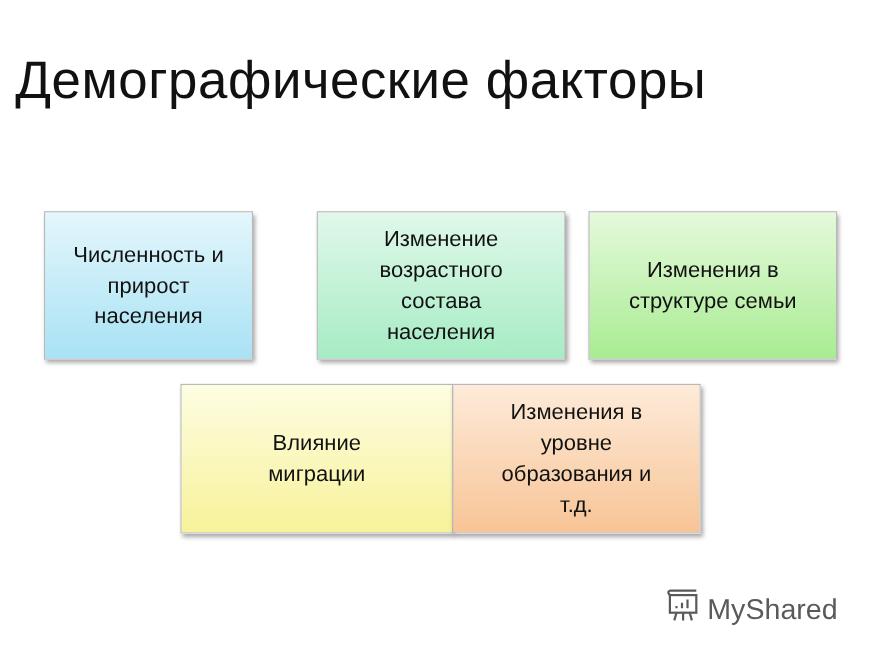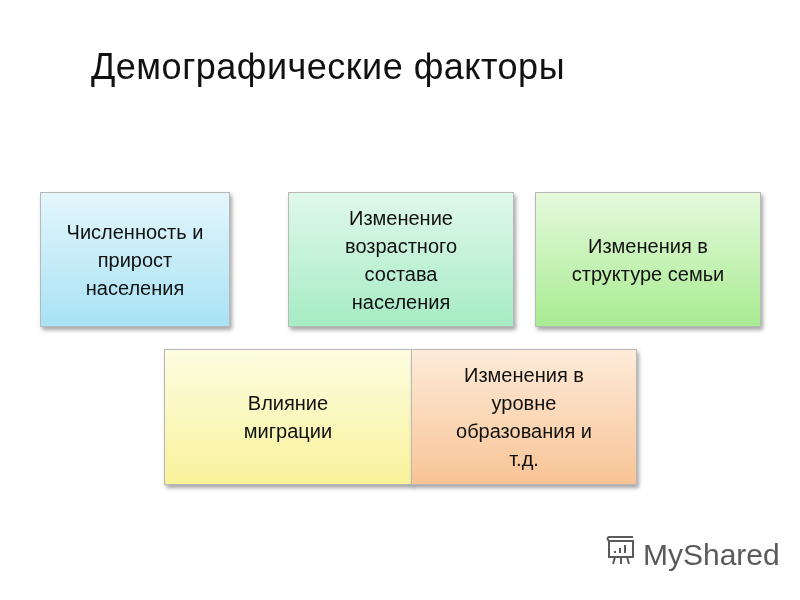--- a/index.html
+++ b/index.html
@@ -1,24 +1,24 @@
 <!DOCTYPE html>
 <html><head>
 <meta charset="utf-8">
 <style>
   html, body { margin:0; padding:0; }
   body { width:800px; height:600px; background:#ffffff; position:relative; overflow:hidden;
          font-family:"Liberation Sans", "DejaVu Sans", sans-serif; }
   .title { position:absolute; left:0; top:46px; width:656px; text-align:center;
-           font-size:36px; color:#111; letter-spacing:0.5px; }
+           font-size:48px; color:#111; letter-spacing:0.5px; }
   .box { position:absolute; display:flex; align-items:center; justify-content:center; text-align:center;
          border:1px solid #b8b8b8; box-shadow:2px 3px 4px rgba(0,0,0,0.35);
          font-size:20px; line-height:28px; color:#111; white-space:pre-line; box-sizing:border-box; padding:0 8px; }
   .watermark { position:absolute; left:605px; top:535px; display:flex; align-items:center; gap:6px;
-               color:#5a5a5a; font-size:30px; }
+               color:#5a5a5a; font-size:26px; }
 </style>
 </head>
 <body>
 
 <div class="title">Демографические факторы</div>
 
 <div class="box" style="left:40px; top:192px; width:190px; height:135px; background:linear-gradient(#e4f6fc,#a8e2f4);">
   <span>Численность и
 прирост
 населения</span>

